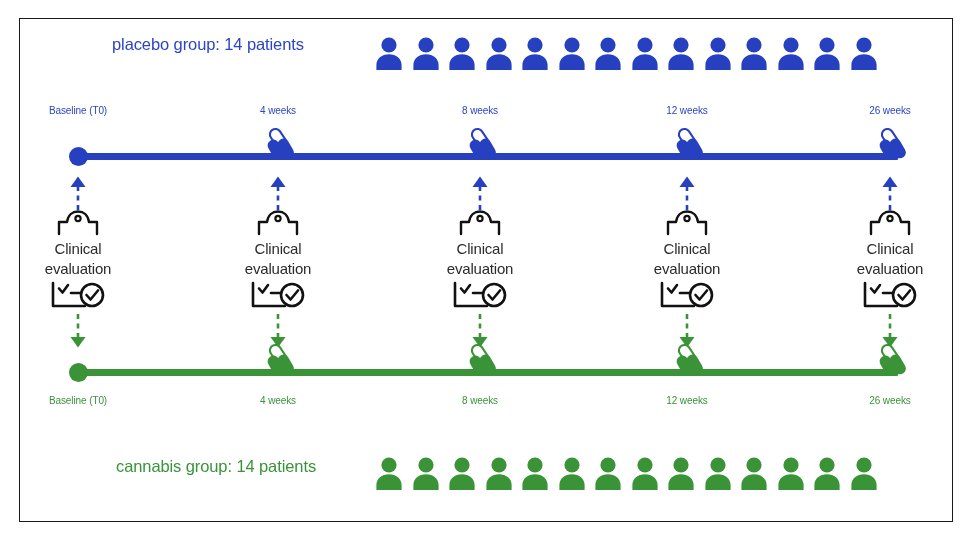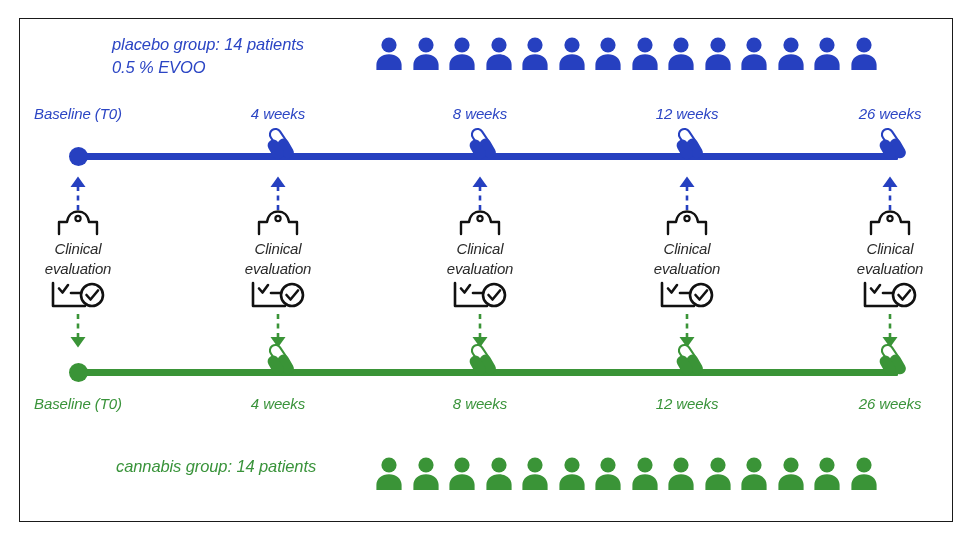--- a/index.html
+++ b/index.html
@@ -6,21 +6,20 @@
   html, body {
     width: 972px; height: 540px;
     background: #ffffff;
     font-family: "Liberation Sans", sans-serif;
     overflow: hidden;
   }
   #figure {
     position: relative;
     width: 820px; height: 540px;
     background: #ffffff;
-    font-style: italic;
   }
   .frame {
     position: absolute;
     left: 19px; top: 18px;
     width: 934px; height: 504px;
     border: 1.6px solid #1a1a1a;
     background: #ffffff;
   }
 
   
@@ -61,21 +60,21 @@
     border-radius: 50%;
   }
   #placebo-dot { left: 69px; top: 147px; background: #2640c0; }
   #cannabis-dot { left: 69px; top: 363px; background: #3a9437; }
 
   .pill-marker { width: 42px; height: 38px; }
 
   
   .tick-label {
     position: absolute;
-    font-size: 15px;
+    font-size: 10px;
     letter-spacing: -0.1px;
     white-space: nowrap;
   }
   .tick-label.blue  { color: #2b45c4; }
   .tick-label.green { color: #39933a; }
 
   
   .eval-col {
     position: absolute;
     top: 176px;
@@ -97,21 +96,20 @@
   .checklist-icon { display: block; margin-top: 2px; }
 </style>
 </head>
 <body>
 
 <div id="figure">
   <div class="frame"></div>
 
   <div class="group-caption" id="placebo-caption">
     <span class="ln">placebo group: 14 patients</span>
-    <span class="ln">0.5 % EVOO</span>
   </div>
 
   <div class="people-row" id="placebo-people">
       <span style="line-height: 0;">
         <svg viewBox="0 0 30 34" class="person">
           <circle cx="15" cy="9" r="7.6" fill="#2640c0"></circle>
           <path d="M15 18.2c-7.2 0-12.6 4.6-12.6 10.6V34h25.2v-5.2c0-6-5.4-10.6-12.6-10.6z" fill="#2640c0"></path>
         </svg>
       </span>
       <span style="line-height: 0;">

